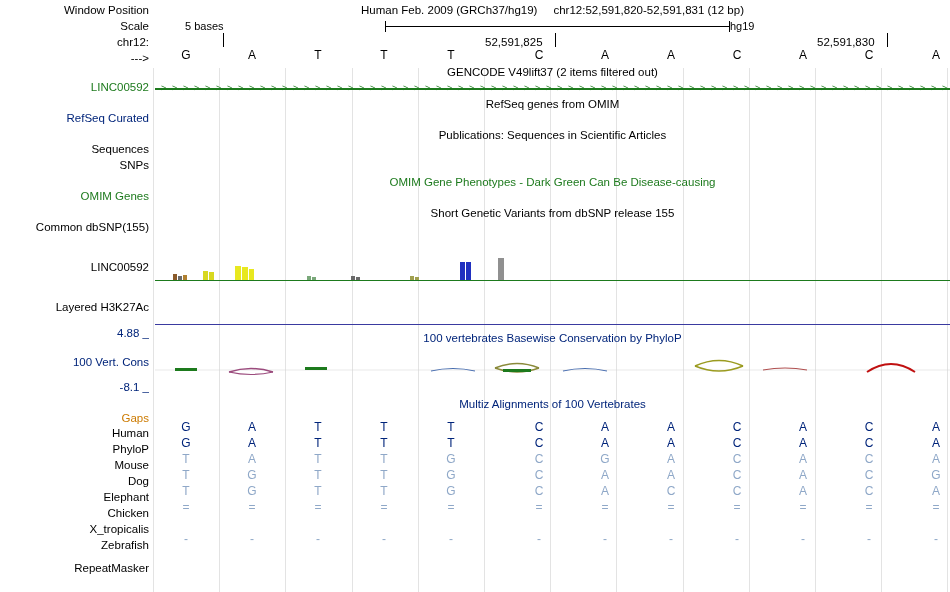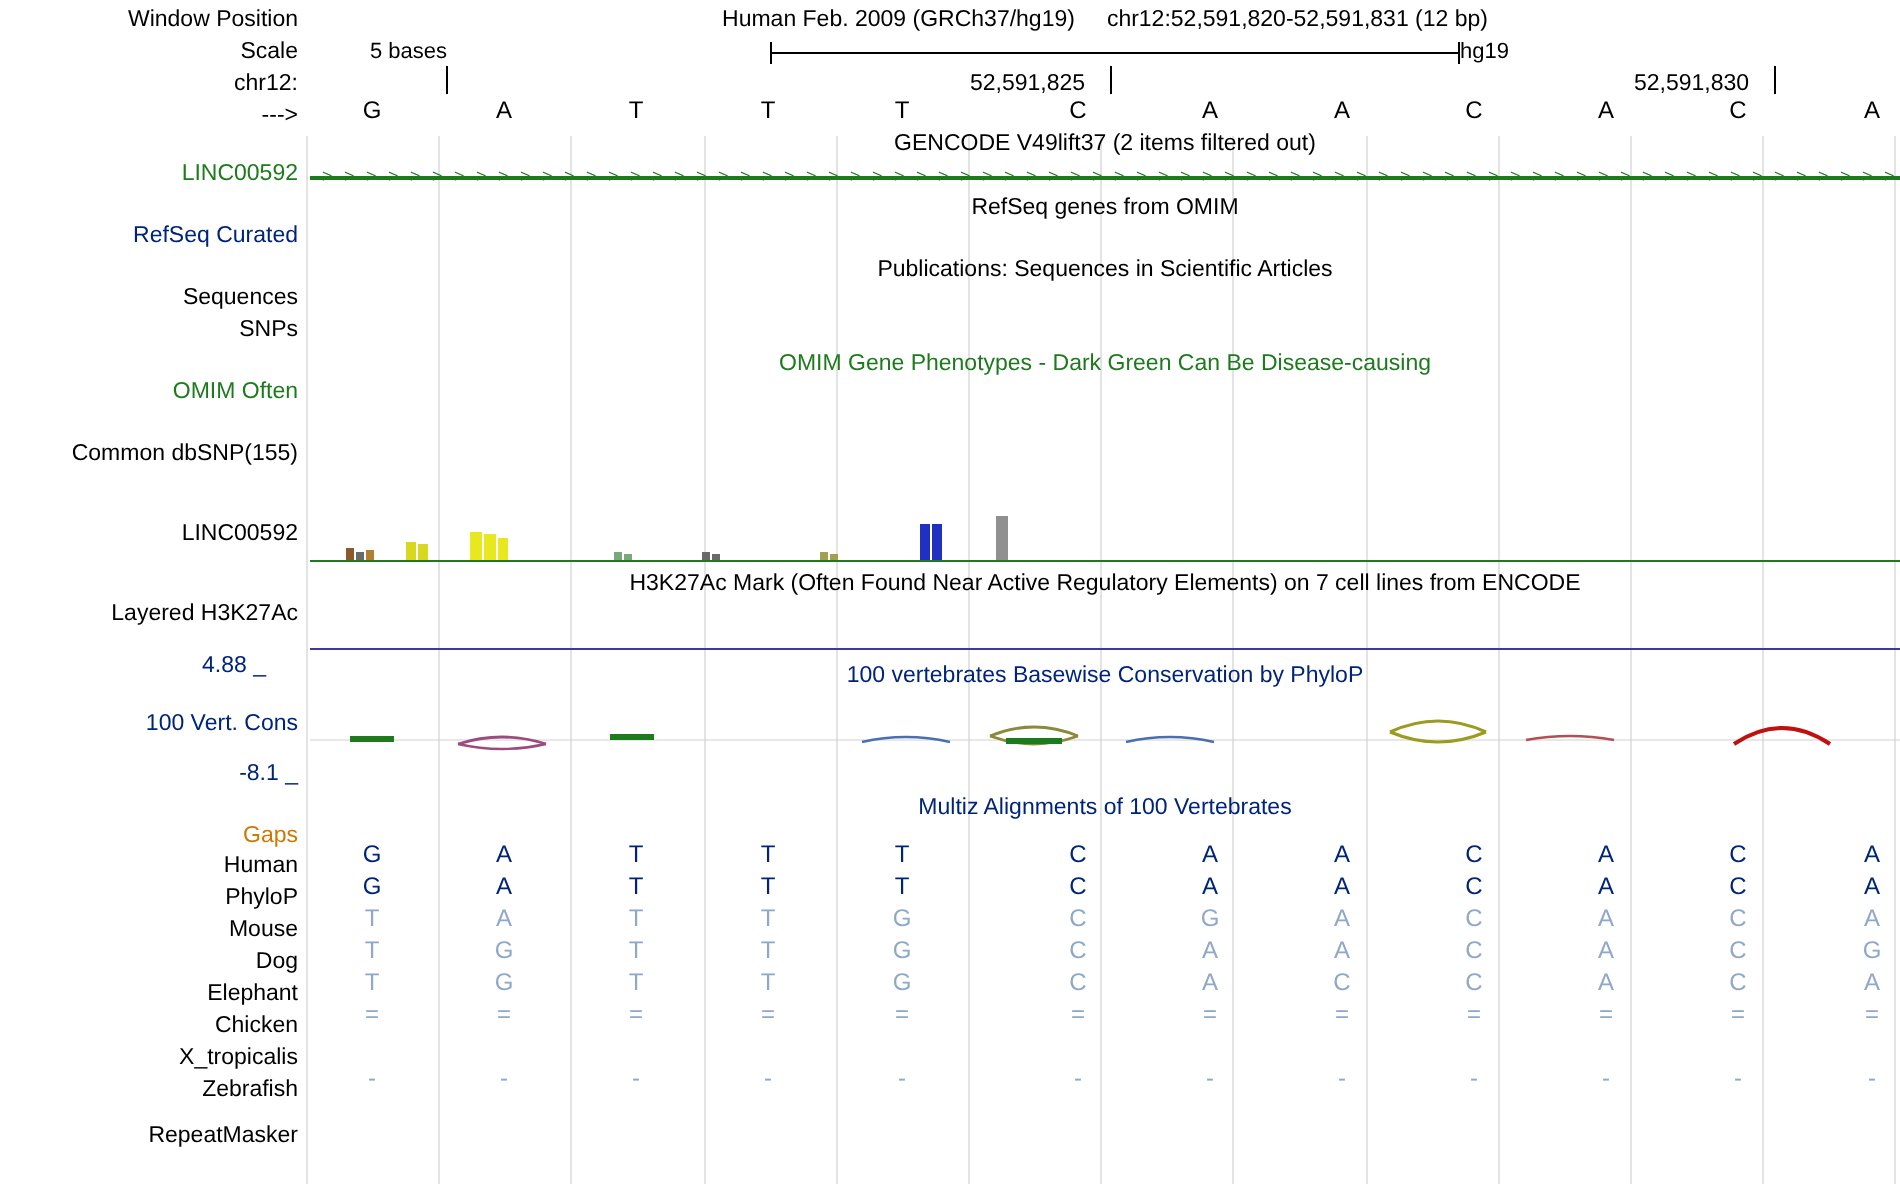--- a/index.html
+++ b/index.html
@@ -73,26 +73,26 @@
   <div id="leftcol">
     <div class="lbl" style="top:4px;right:6px;">Window Position</div>
     <div class="lbl" style="top:20px;right:6px;">Scale</div>
     <div class="lbl" style="top:36px;right:6px;">chr12:</div>
     <div class="lbl" style="top:52px;right:6px;">---&gt;</div>
 
     <div class="lbl" style="top:81px;right:6px;color:#1d7a1d;">LINC00592</div>
     <div class="lbl" style="top:112px;right:6px;color:#00247a;">RefSeq Curated</div>
     <div class="lbl" style="top:143px;right:6px;">Sequences</div>
     <div class="lbl" style="top:159px;right:6px;">SNPs</div>
-    <div class="lbl" style="top:190px;right:6px;color:#1d7a1d;">OMIM Often</div>
+    <div class="lbl" style="top:190px;right:6px;color:#1d7a1d;">OMIM Genes</div>
     <div class="lbl" style="top:221px;right:6px;">Common dbSNP(155)</div>
     <div class="lbl" style="top:261px;right:6px;">LINC00592</div>
     <div class="lbl" style="top:301px;right:6px;">Layered H3K27Ac</div>
 
-    <div class="lbl" style="top:327px;right:22px;color:#00247a;">4.88 _</div>
+    <div class="lbl" style="top:327px;right:6px;color:#00247a;">4.88 _</div>
     <div class="lbl" style="top:356px;right:6px;color:#00247a;">100 Vert. Cons</div>
     <div class="lbl" style="top:381px;right:6px;color:#00247a;">-8.1 _</div>
 
     <div class="lbl" style="top:412px;right:6px;color:#cc7a00;">Gaps</div>
 
     <div class="lbl" id="sp0" style="top:427px;right:6px;">Human</div>
     <div class="lbl" id="sp1" style="top:443px;right:6px;">PhyloP</div>
     <div class="lbl" id="sp2" style="top:459px;right:6px;">Mouse</div>
     <div class="lbl" id="sp3" style="top:475px;right:6px;">Dog</div>
     <div class="lbl" id="sp4" style="top:491px;right:6px;">Elephant</div>
@@ -232,20 +232,21 @@
         <div style="position: absolute; left: 776px; top: 0px; font-size: 9px; color: rgb(29, 122, 29); line-height: 11px;">&gt;</div>
         <div style="position: absolute; left: 787px; top: 0px; font-size: 9px; color: rgb(29, 122, 29); line-height: 11px;">&gt;</div>
       </div>
 
     <div class="centertext" style="top:98px;">RefSeq genes from OMIM</div>
 
     <div class="centertext" style="top:129px;">Publications: Sequences in Scientific Articles</div>
 
     <div class="centertext" style="top:176px;color:#1d7a1d;">OMIM Gene Phenotypes - Dark Green Can Be Disease-causing</div>
 
+    <div class="centertext" style="top:207px;">Short Genetic Variants from dbSNP release 155</div>
 
 
     <div id="gtexbars" style="position:absolute;left:0;top:258px;width:795px;height:22px;">
         <div class="smallsq" style="left: 18px; top: 16px; width: 4px; height: 6px; background: rgb(138, 90, 42);"></div>
         <div class="smallsq" style="left: 23px; top: 18px; width: 4px; height: 4px; background: rgb(106, 106, 106);"></div>
         <div class="smallsq" style="left: 28px; top: 17px; width: 4px; height: 5px; background: rgb(176, 128, 48);"></div>
         <div class="smallsq" style="left: 48px; top: 13px; width: 5px; height: 9px; background: rgb(216, 216, 32);"></div>
         <div class="smallsq" style="left: 54px; top: 14px; width: 5px; height: 8px; background: rgb(216, 216, 32);"></div>
         <div class="smallsq" style="left: 80px; top: 8px; width: 6px; height: 14px; background: rgb(232, 232, 32);"></div>
         <div class="smallsq" style="left: 87px; top: 9px; width: 6px; height: 13px; background: rgb(232, 232, 32);"></div>
@@ -255,21 +256,20 @@
         <div class="smallsq" style="left: 196px; top: 18px; width: 4px; height: 4px; background: rgb(106, 106, 106);"></div>
         <div class="smallsq" style="left: 201px; top: 19px; width: 4px; height: 3px; background: rgb(106, 106, 106);"></div>
         <div class="smallsq" style="left: 255px; top: 18px; width: 4px; height: 4px; background: rgb(160, 160, 80);"></div>
         <div class="smallsq" style="left: 260px; top: 19px; width: 4px; height: 3px; background: rgb(160, 160, 80);"></div>
         <div class="smallsq" style="left: 305px; top: 4px; width: 5px; height: 18px; background: rgb(32, 48, 192);"></div>
         <div class="smallsq" style="left: 311px; top: 4px; width: 5px; height: 18px; background: rgb(32, 48, 192);"></div>
         <div class="smallsq" style="left: 343px; top: 0px; width: 6px; height: 22px; background: rgb(144, 144, 144);"></div>
       </div>
     <div class="hline" style="left:0;top:280px;width:795px;background:#1d7a1d;height:1px;"></div>
 
-    <div class="centertext" style="top:286px;">H3K27Ac Mark (Often Found Near Active Regulatory Elements) on 7 cell lines from ENCODE</div>
 
     <div class="hline" style="left:0;top:324px;width:795px;background:#3a3aa0;height:1px;"></div>
     <div class="centertext" style="top:332px;color:#00247a;">100 vertebrates Basewise Conservation by PhyloP</div>
     <div id="consbox">
       <svg width="795" height="62" viewBox="0 0 795 62">
         <line x1="0" y1="40" x2="795" y2="40" stroke="#d0d0d0" stroke-width="0.5"></line>
         <rect x="20" y="38" width="22" height="3" fill="#1d7a1d"></rect>
         <path d="M 74 42 q 22 -7 44 0" stroke="#9b4b7d" stroke-width="1.4" fill="none"></path>
         <path d="M 74 42 q 22 5 44 0" stroke="#9b4b7d" stroke-width="1.2" fill="none"></path>
         <rect x="150" y="37" width="22" height="3" fill="#1d7a1d"></rect>

